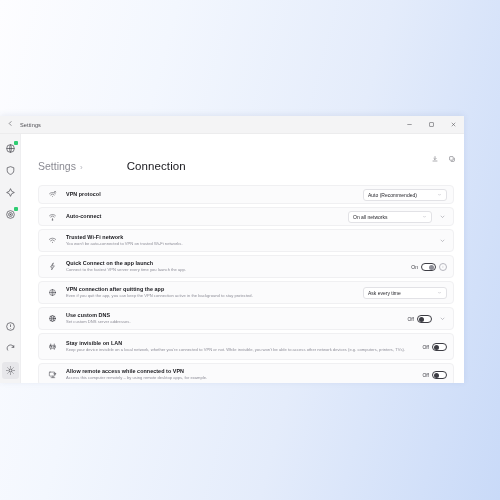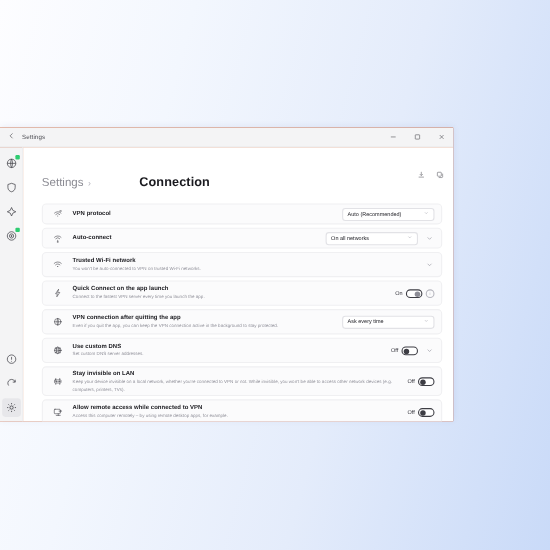--- a/index.html
+++ b/index.html
@@ -9,22 +9,22 @@
     font-family: "Liberation Sans", sans-serif;
   }
   body {
     background: linear-gradient(105deg, #fdfdff 0%, #f3f7fe 28%, #e4ecfb 62%, #c9daf8 100%);
   }
 
   
   #app-window {
     position: absolute;
     left: 0; top: 116px;
-    width: 412px; height: 267px;
-    background: #c2410c;
+    width: 464px; height: 267px;
+    background: #eab308;
     overflow: hidden;
     box-shadow: 0 -1px 6px rgba(60,80,140,.10);
   }
 
   
   #titlebar {
     height: 17px;
     background: #f4f4f5;
     border-bottom: 1px solid #ececed;
     display: flex; align-items: center;
@@ -100,21 +100,21 @@
     border-radius: 3px; cursor: pointer; color: #606067;
   }
   .topicon svg { display:block; }
 
   #breadcrumb {
     padding: 26px 0 0 17px;
     display: flex; align-items: baseline; gap: 4px;
   }
   #bc-root { font-size: 10.5px; color: #8b8b93; font-weight: 400; cursor: pointer; }
   #bc-sep  { font-size: 8px; color: #b4b4bc; }
-  #bc-cur  { font-size: 11.5px; color: #1a1a1f; font-weight: 700; letter-spacing: .1px; padding-left: 40px; }
+  #bc-cur  { font-size: 11.5px; color: #1a1a1f; font-weight: 400; letter-spacing: .1px; padding-left: 40px; }
 
   
   #settings-list {
     margin: 13px 10px 0 17px;
   }
   .row {
     background: #fbfbfc;
     border: 1px solid #f0f0f2;
     border-radius: 4px;
     margin-bottom: 3px;

